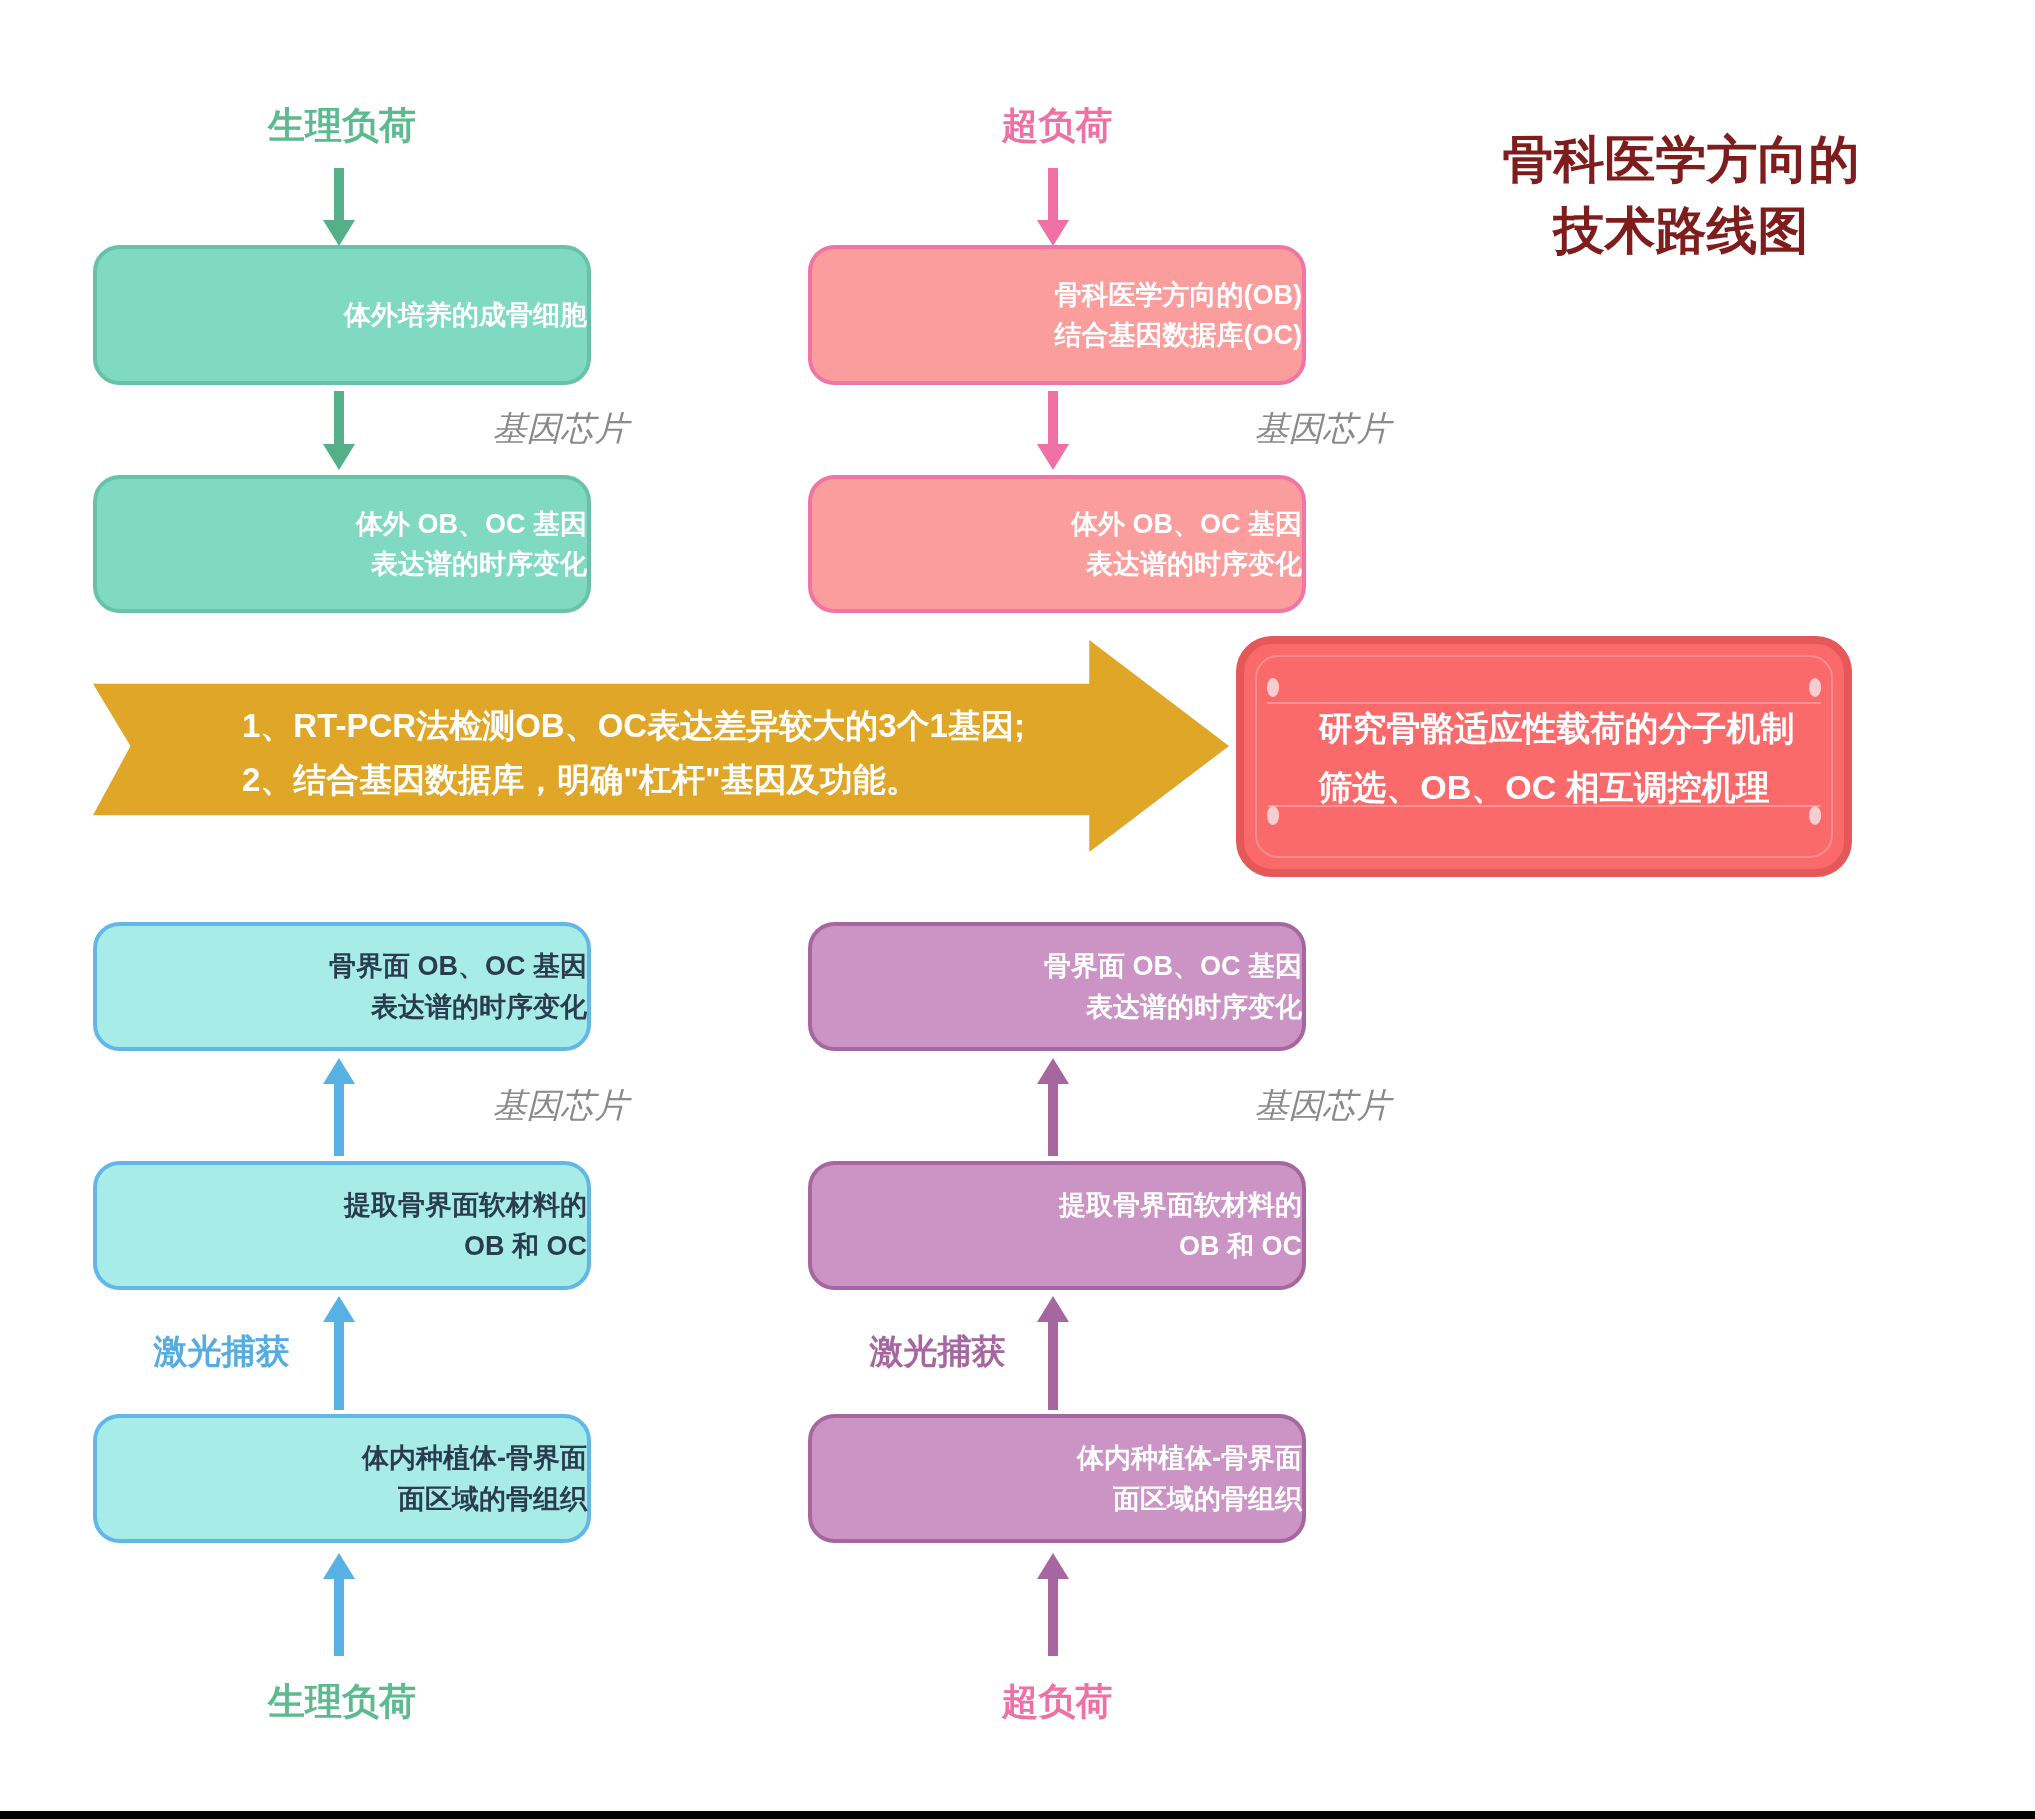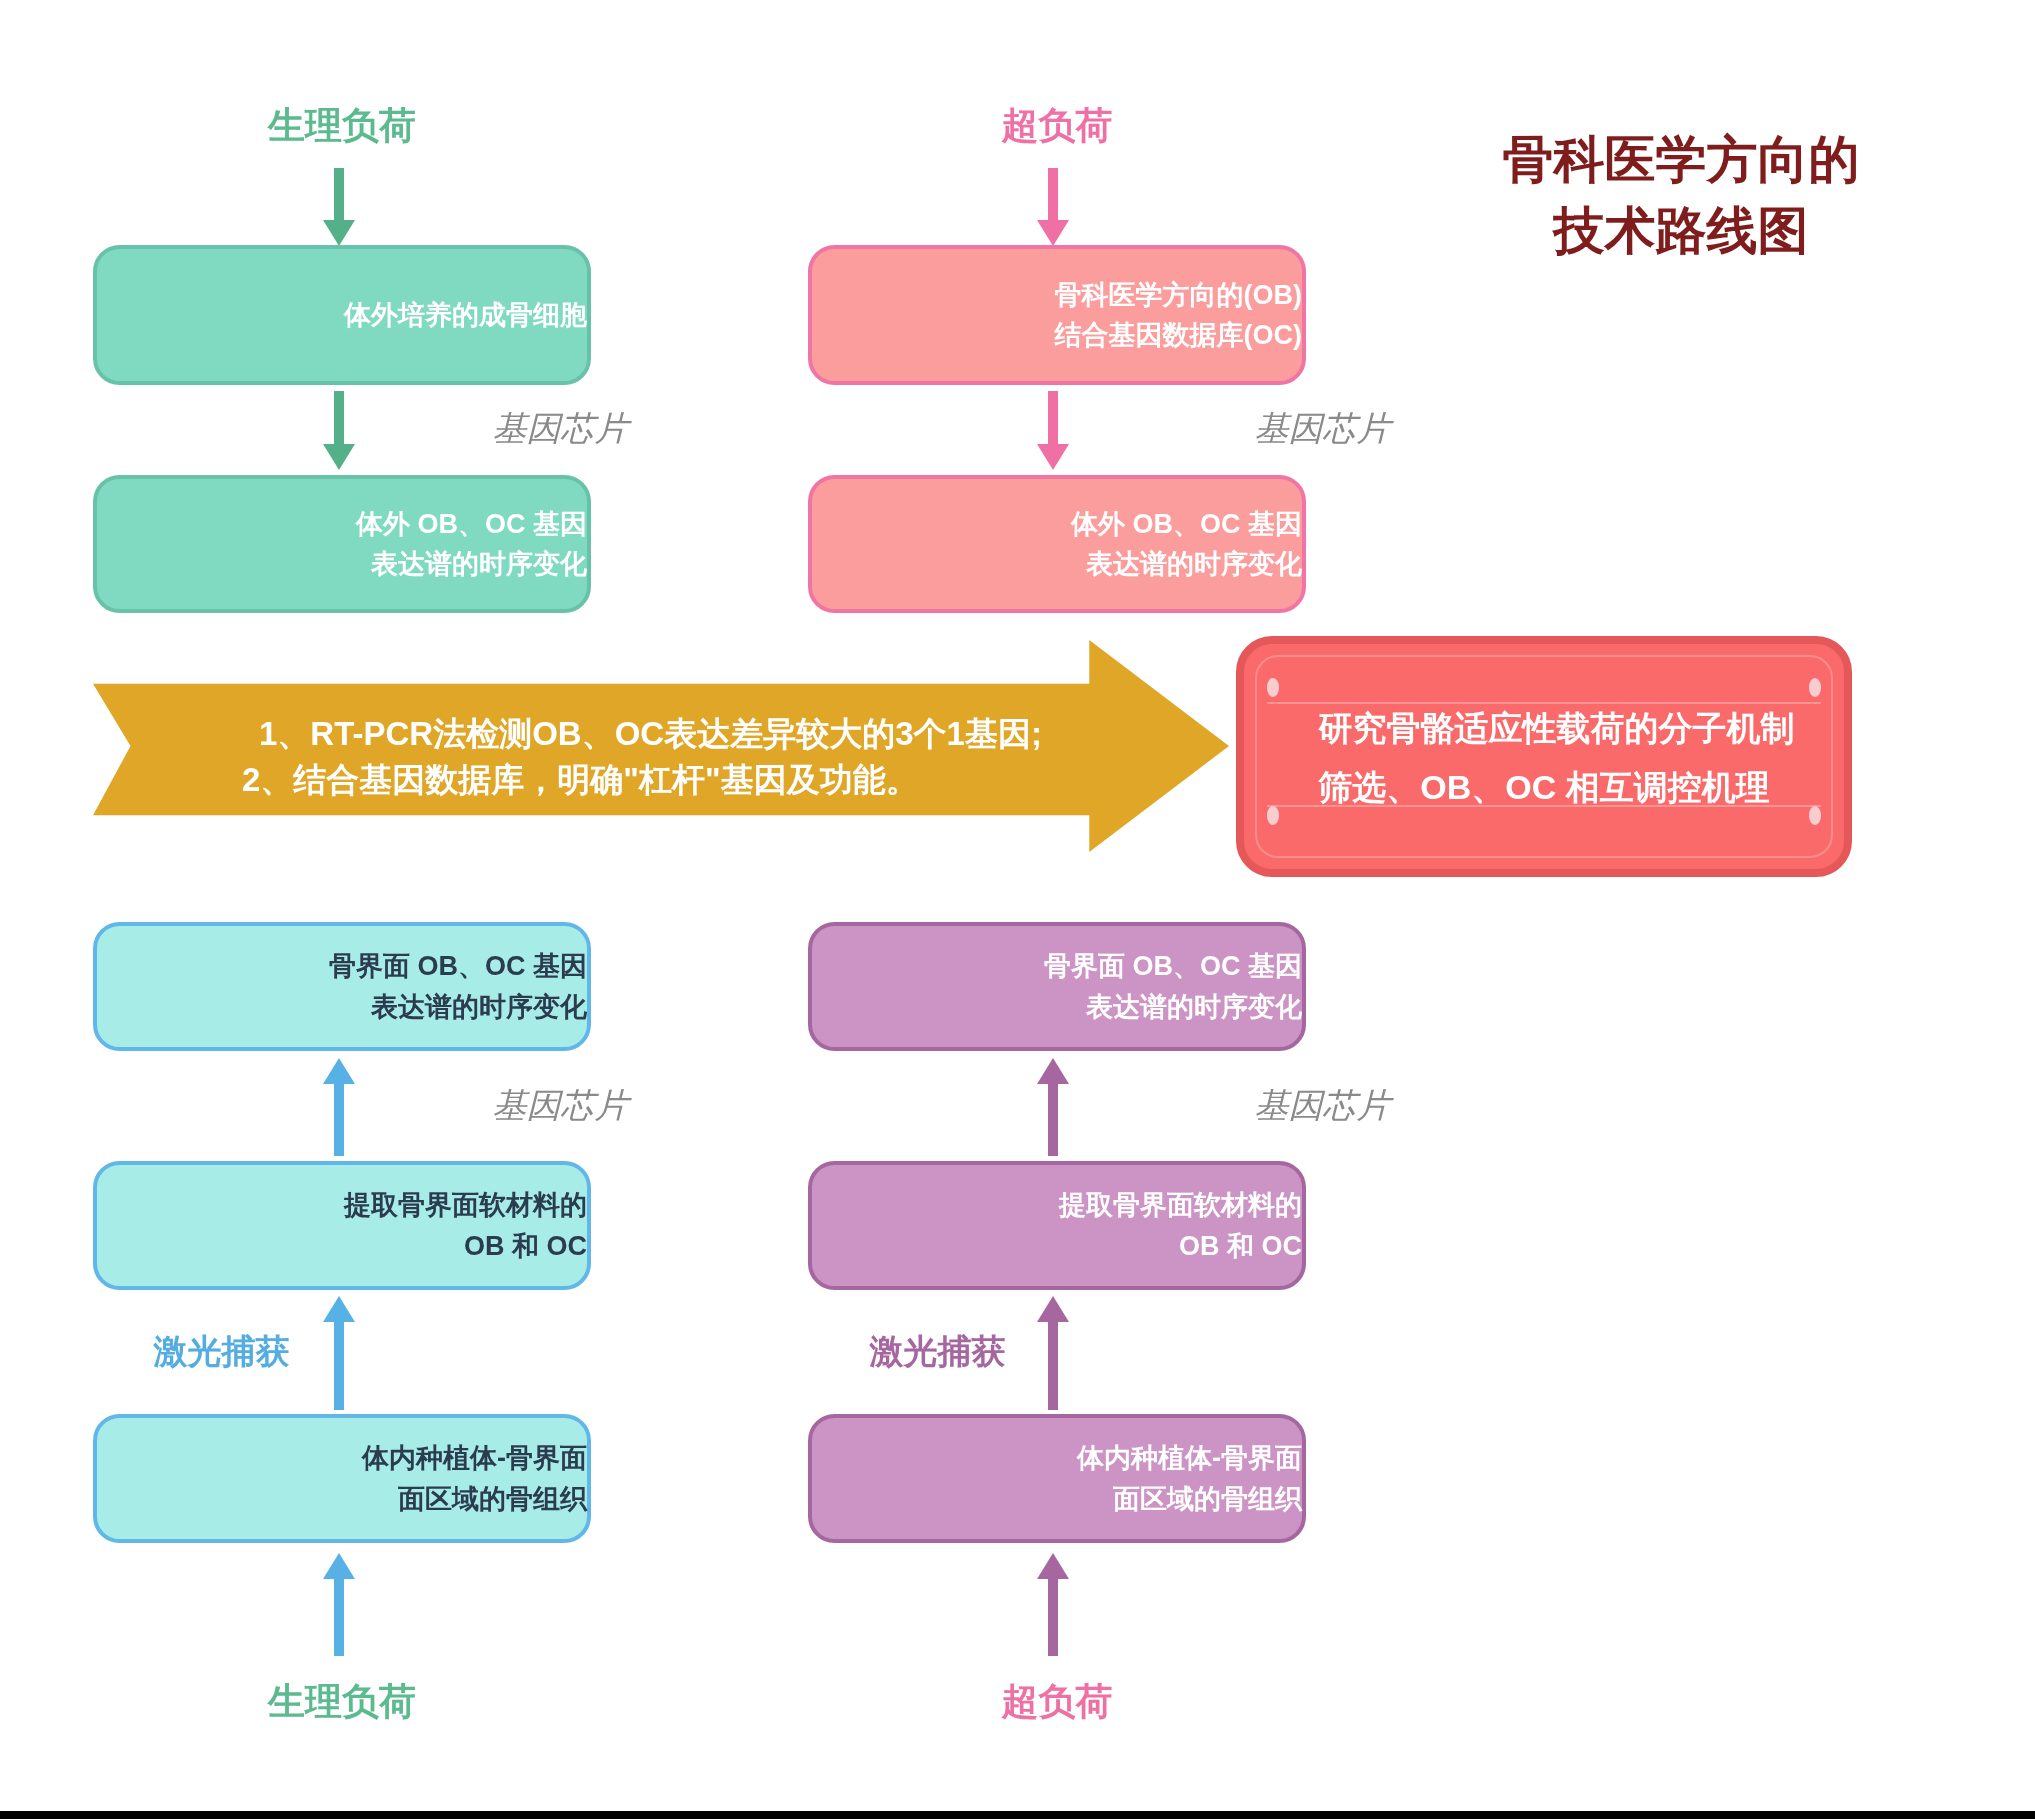--- a/index.html
+++ b/index.html
@@ -150,21 +150,21 @@
   </div>
 
   <div class="chip-label" style="left:1229px;top:406px;width:187px;">基因芯片</div>
 
   <div class="fbox pink" style="left:808px;top:475px;width:498px;height:138px;">
     <span>体外 OB、OC 基因</span>
     <span>表达谱的时序变化</span>
   </div>
 
   <div class="banner-arrow">
-    <div class="banner-text" style="top:72px;margin-left:17px;">1、RT-PCR法检测OB、OC表达差异较大的3个1基因;</div>
+    <div class="banner-text" style="top:64px;">1、RT-PCR法检测OB、OC表达差异较大的3个1基因;</div>
     <div class="banner-text" style="top:118px;">2、结合基因数据库，明确"杠杆"基因及功能。</div>
   </div>
 
   <div class="result-box">
     <div class="result-inner"></div>
     <div class="result-line" style="top:58px;"></div>
     <div class="result-line" style="top:161px;"></div>
     <div class="rivet" style="left:23px;top:34px;"></div>
     <div class="rivet" style="right:23px;top:34px;"></div>
     <div class="rivet" style="left:23px;top:162px;"></div>

